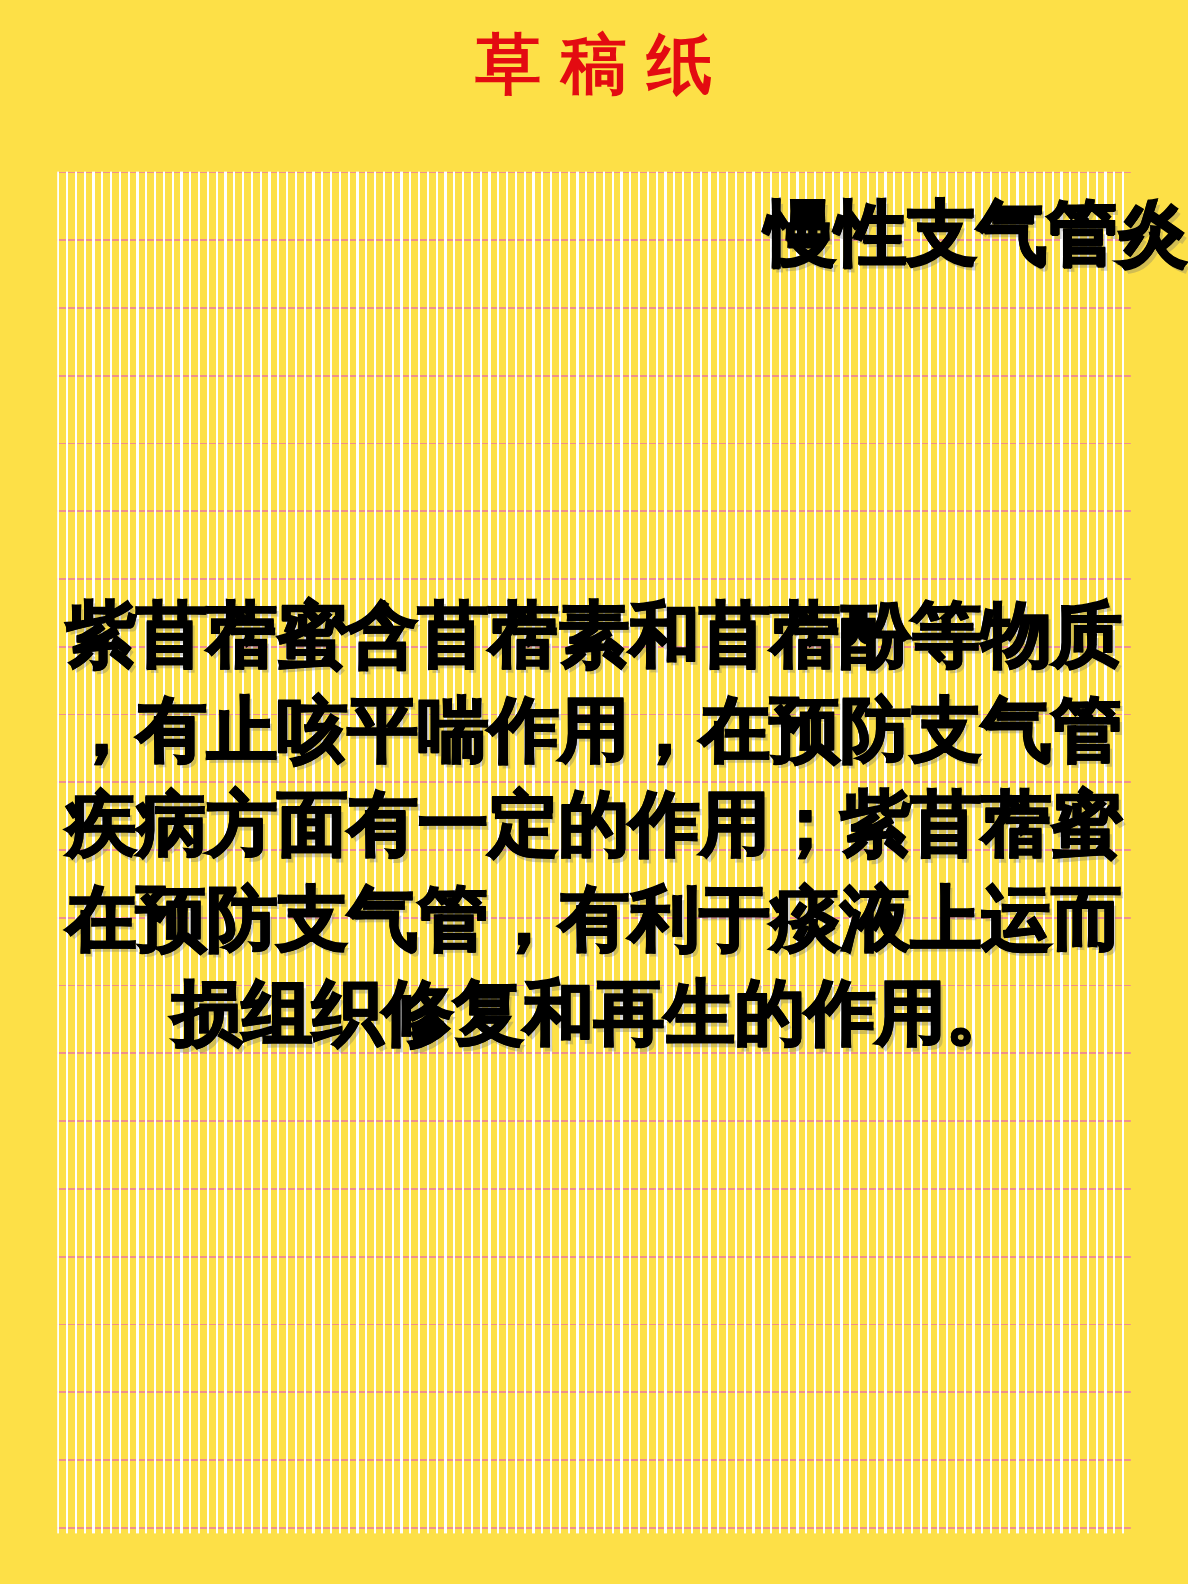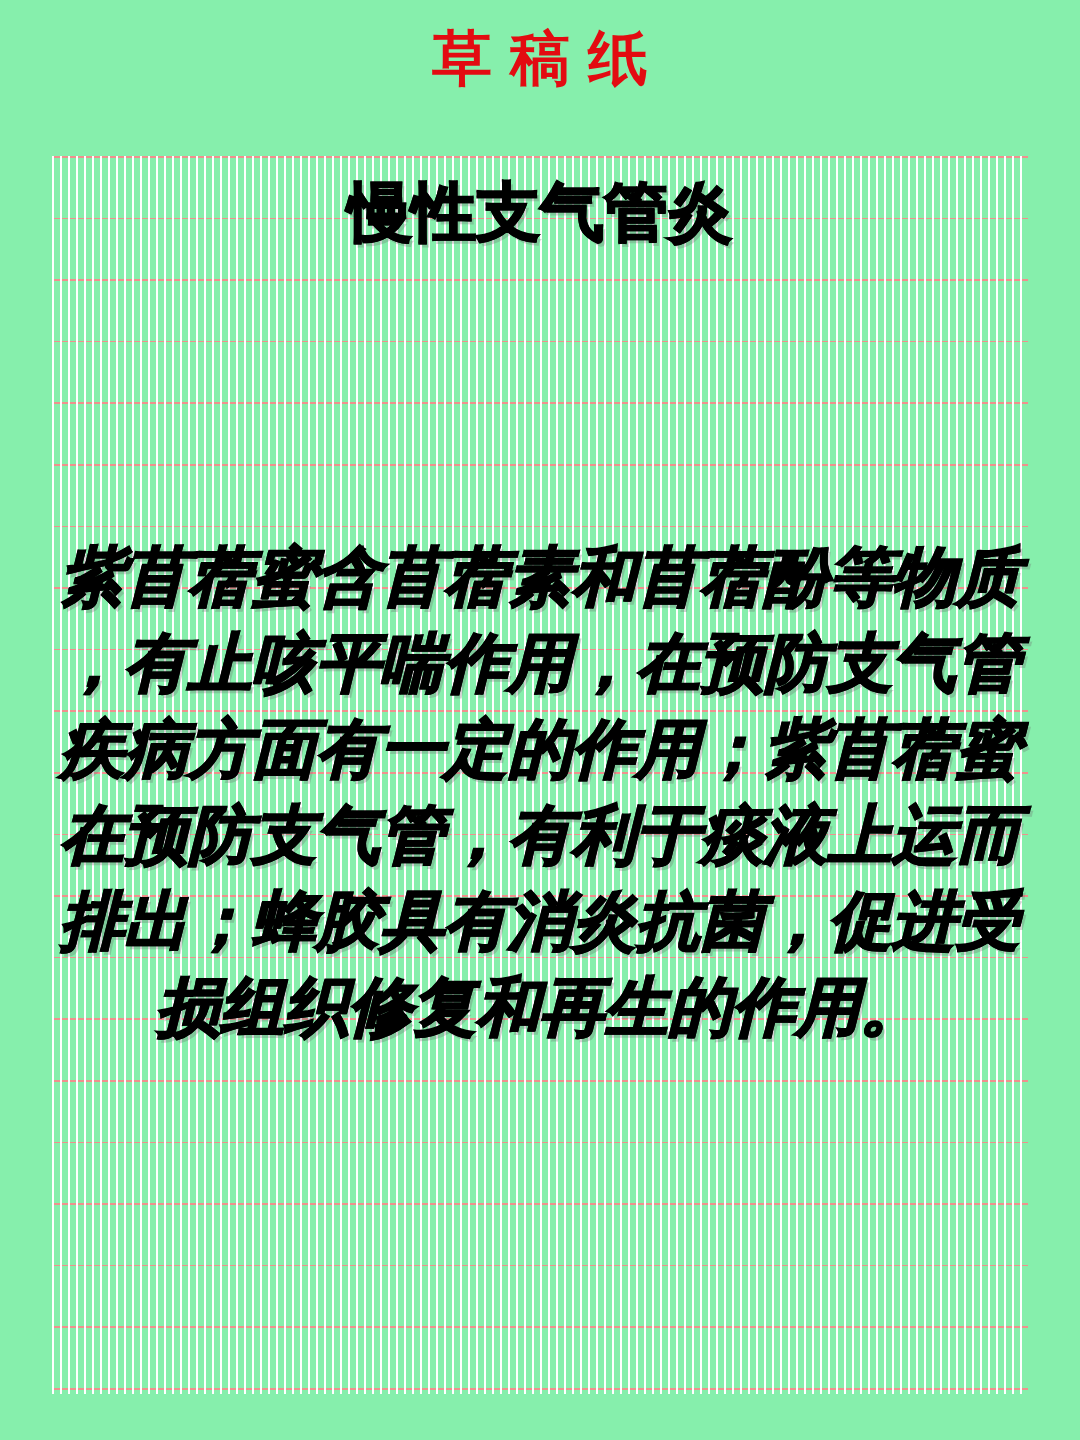--- a/index.html
+++ b/index.html
@@ -5,21 +5,21 @@
   html, body {
     margin: 0;
     padding: 0;
     background: #ffffff;
     font-family: "Liberation Sans", sans-serif;
   }
   .page {
     position: relative;
     width: 1080px;
     height: 1440px;
-    background: #86efac;
+    background: #fde047;
     overflow: hidden;
   }
   
   .rules {
     position: absolute;
     left: 52px;
     right: 52px;
     top: 156px;
     height: 1238px;
     background-image:
@@ -38,21 +38,21 @@
     font-size: 60px;
     line-height: 66px;
     color: #e30b11;
     letter-spacing: 18px;
     text-indent: 18px; 
   }
   .heading {
     position: absolute;
     left: 0;
     width: 100%;
-    text-align: center;
+    text-align: right;
     font-weight: 900;
     font-size: 64px;
     line-height: 80px;
     color: #000000;
     -webkit-text-stroke: 2px #000000;
     text-shadow:
       1px 0 0 #000, -1px 0 0 #000, 0 1px 0 #000,
       3px 4px 0 rgba(110,110,110,0.30);
   }
   .heading-1 { top: 172px; }
@@ -67,37 +67,35 @@
     font-size: 64px;
     line-height: 86px;
     color: #000000;
     -webkit-text-stroke: 2px #000000;
     text-shadow:
       1px 0 0 #000, -1px 0 0 #000, 0 1px 0 #000,
       3px 4px 0 rgba(110,110,110,0.30);
   }
   .body-line {
     white-space: nowrap;
-    font-style: italic;
   }
 </style>
 </head>
 <body>
 
 <div class="page">
 
   <div class="rules"></div>
 
   <div class="title">草稿纸</div>
 
   <div class="heading heading-1">慢性支气管炎</div>
 
 
   <div class="body-text">
     <div class="body-line">紫苜蓿蜜含苜蓿素和苜蓿酚等物质</div>
     <div class="body-line">，有止咳平喘作用，在预防支气管</div>
     <div class="body-line">疾病方面有一定的作用；紫苜蓿蜜</div>
     <div class="body-line">在预防支气管，有利于痰液上运而</div>
-    <div class="body-line">排出；蜂胶具有消炎抗菌，促进受</div>
     <div class="body-line">损组织修复和再生的作用。</div>
   </div>
 
 </div>
 
 </body></html>

